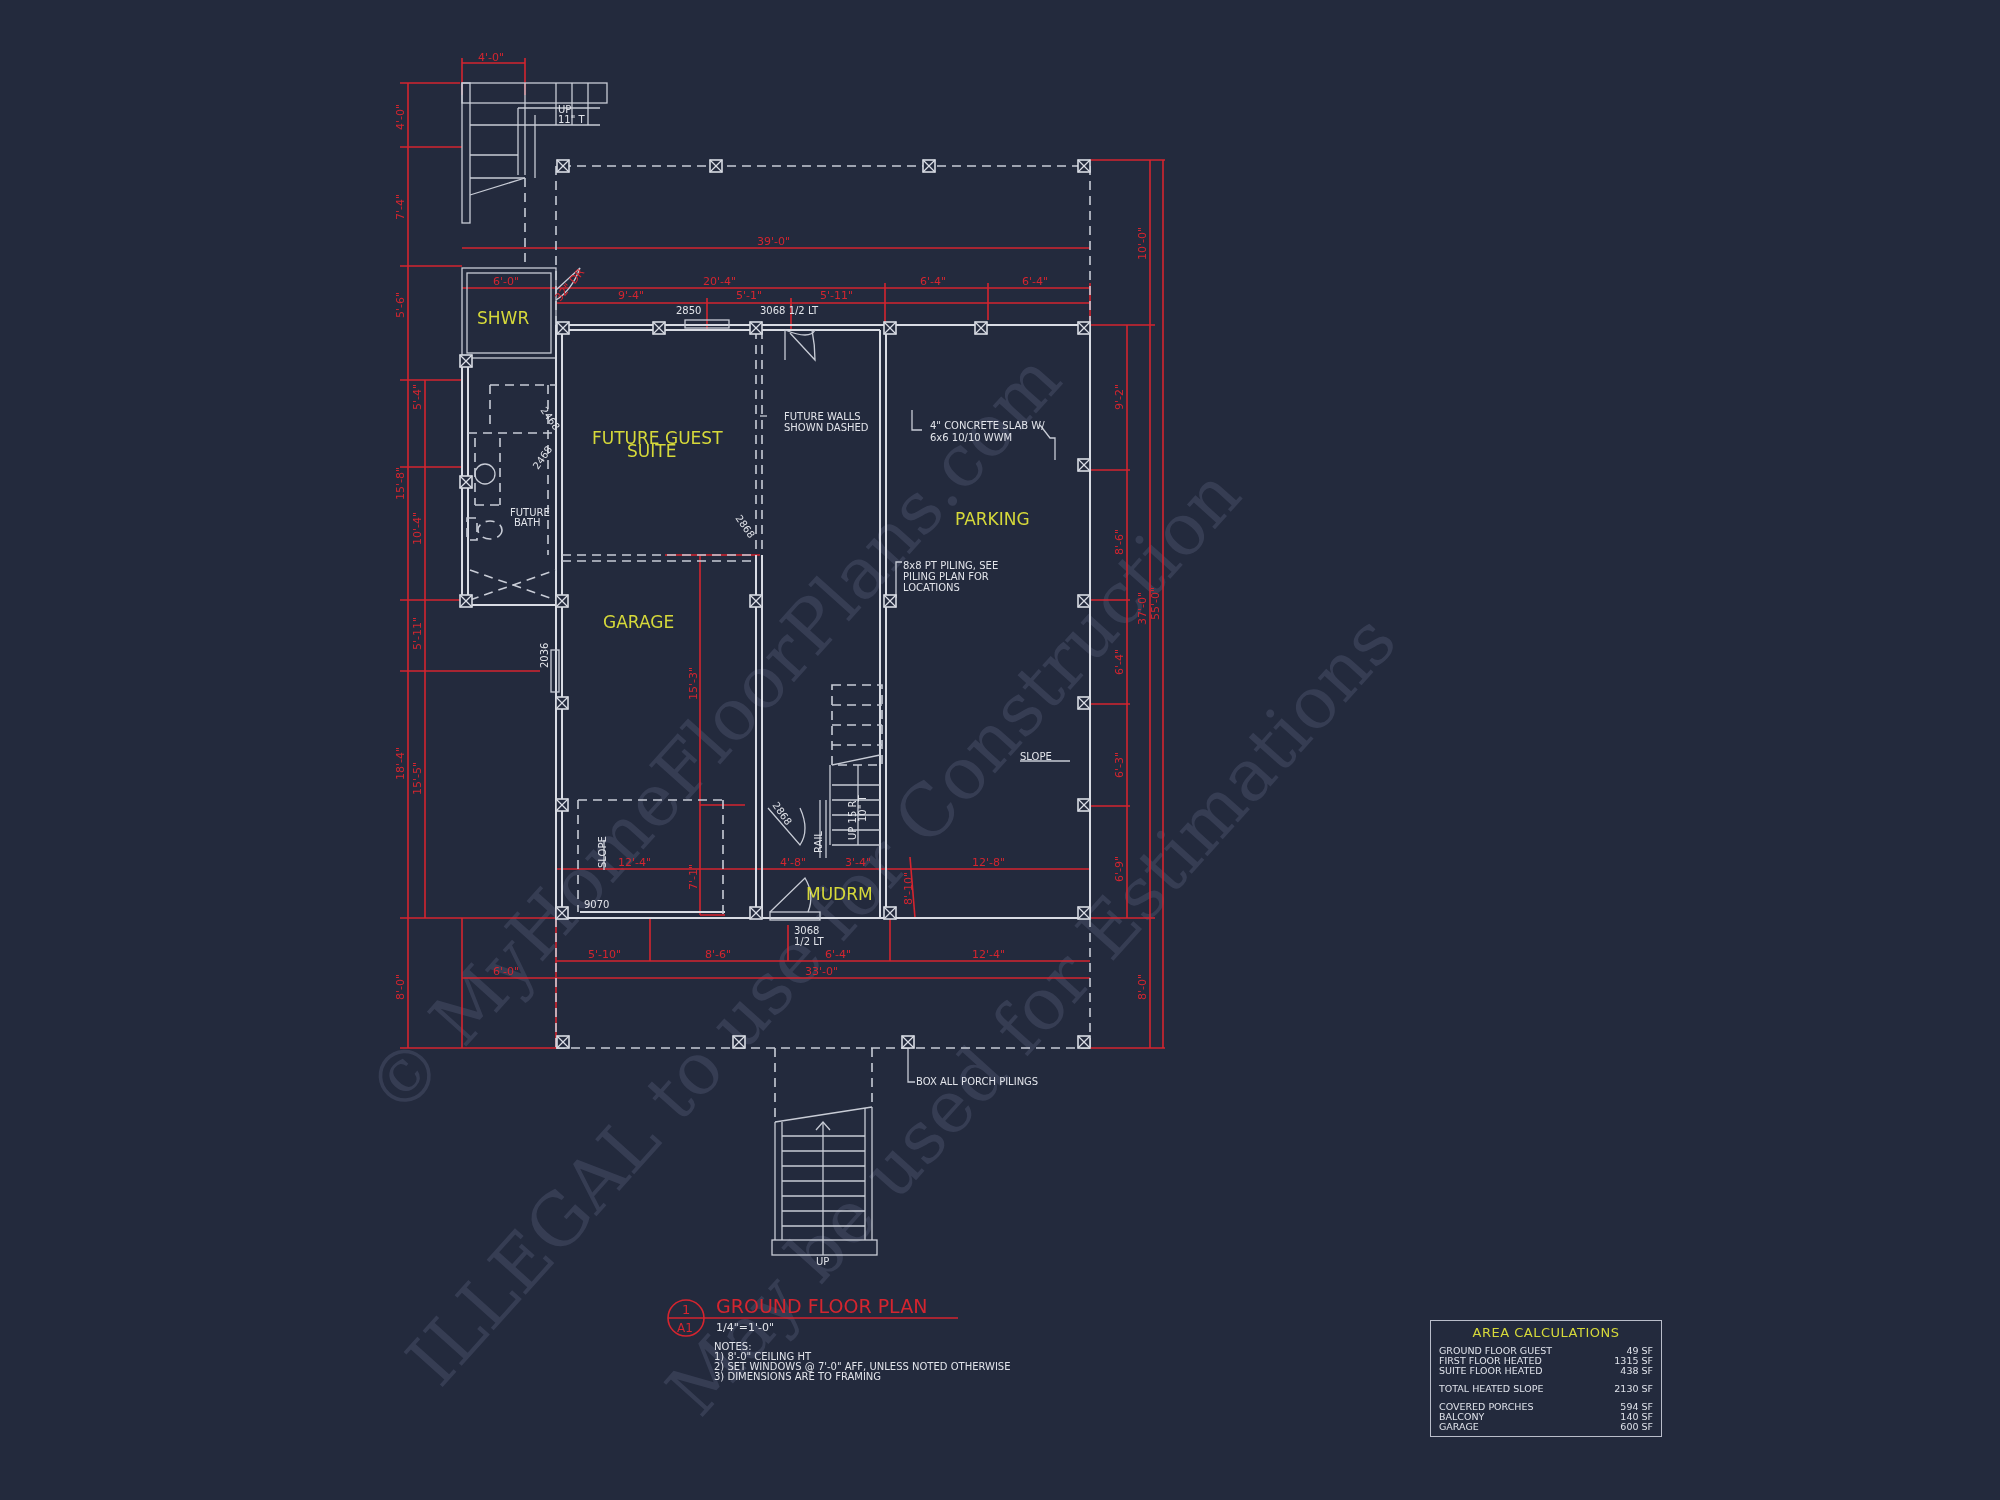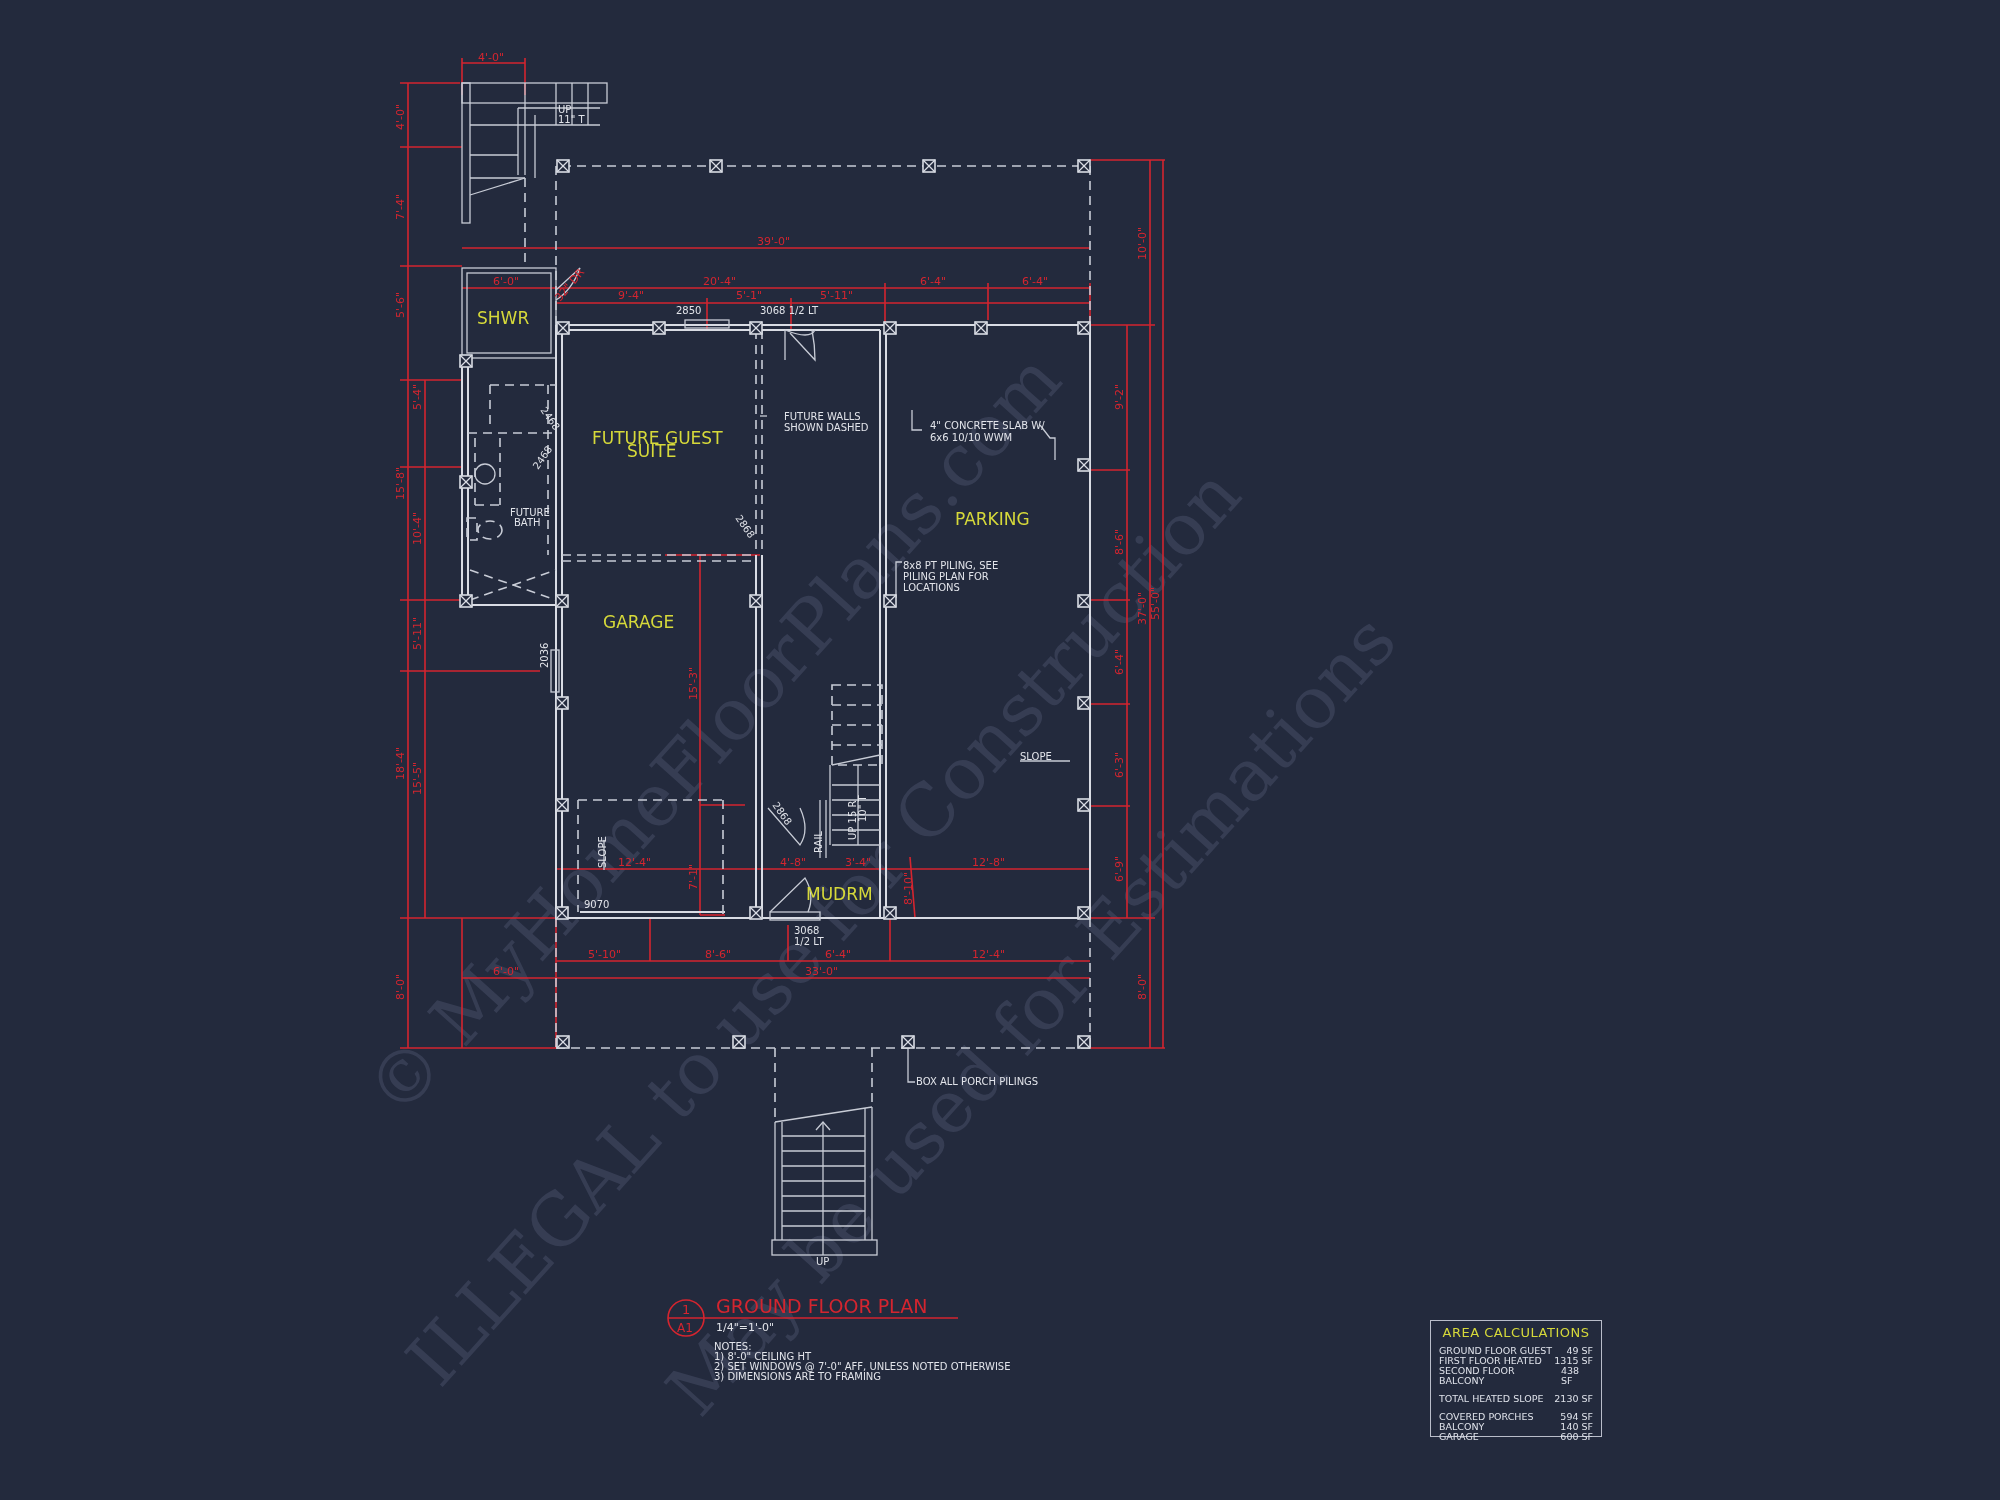--- a/index.html
+++ b/index.html
@@ -9,21 +9,21 @@
   .wall-thin { stroke:#c8ccd6; stroke-width:1.3; fill:none; }
   .dash { stroke:#c8ccd6; stroke-width:1.6; fill:none; stroke-dasharray:9 6; }
   .dim { stroke:#d4252f; stroke-width:1.6; fill:none; }
   .dimtxt { fill:#d4252f; font-family:"DejaVu Sans", sans-serif; font-size:11px; }
   .label-y { fill:#d6d93a; font-family:"DejaVu Sans", sans-serif; font-size:17px; }
   .note { fill:#e2e4ea; font-family:"DejaVu Sans", sans-serif; font-size:10px; }
   .pile rect { fill:#232a3d; stroke:#d9dce4; stroke-width:1.6; }
   .pile line { stroke:#d9dce4; stroke-width:1.3; }
   .wm { fill:#3a4158; font-family:"DejaVu Serif", serif; font-size:72px; opacity:0.85; }
   .title-red { fill:#d4252f; font-family:"DejaVu Sans", sans-serif; font-size:19px; }
-  .area-box { position:absolute; left:1430px; top:1320px; width:172px; height:117px; border:1.5px solid #b9bdca; box-sizing:border-box; padding:4px 8px; }
+  .area-box { position:absolute; left:1430px; top:1320px; width:232px; height:117px; border:1.5px solid #b9bdca; box-sizing:border-box; padding:4px 8px; }
   .area-title { color:#d6d93a; font-size:13px; text-align:center; letter-spacing:0.5px; margin-bottom:6px; }
   .area-row { display:flex; justify-content:space-between; color:#dfe2ea; font-size:9.5px; line-height:10px; }
   .area-gap { height:8px; }
 </style>
 </head>
 <body>
 
 <svg id="canvas" viewBox="0 0 2000 1500" xmlns="http://www.w3.org/2000/svg">
 
   <g>
@@ -468,21 +468,21 @@
   <div class="area-title">AREA CALCULATIONS</div>
   <div class="area-row">
       <span>GROUND FLOOR GUEST</span>
       <span>49 SF</span>
     </div>
   <div class="area-row">
       <span>FIRST FLOOR HEATED</span>
       <span>1315 SF</span>
     </div>
   <div class="area-row">
-      <span>SECOND FLOOR BALCONY</span>
+      <span>SUITE FLOOR HEATED</span>
       <span>438 SF</span>
     </div>
   <div class="area-gap"></div>
   <div class="area-row">
       <span>TOTAL HEATED SLOPE</span>
       <span>2130 SF</span>
     </div>
   <div class="area-gap"></div>
   <div class="area-row">
       <span>COVERED PORCHES</span>

